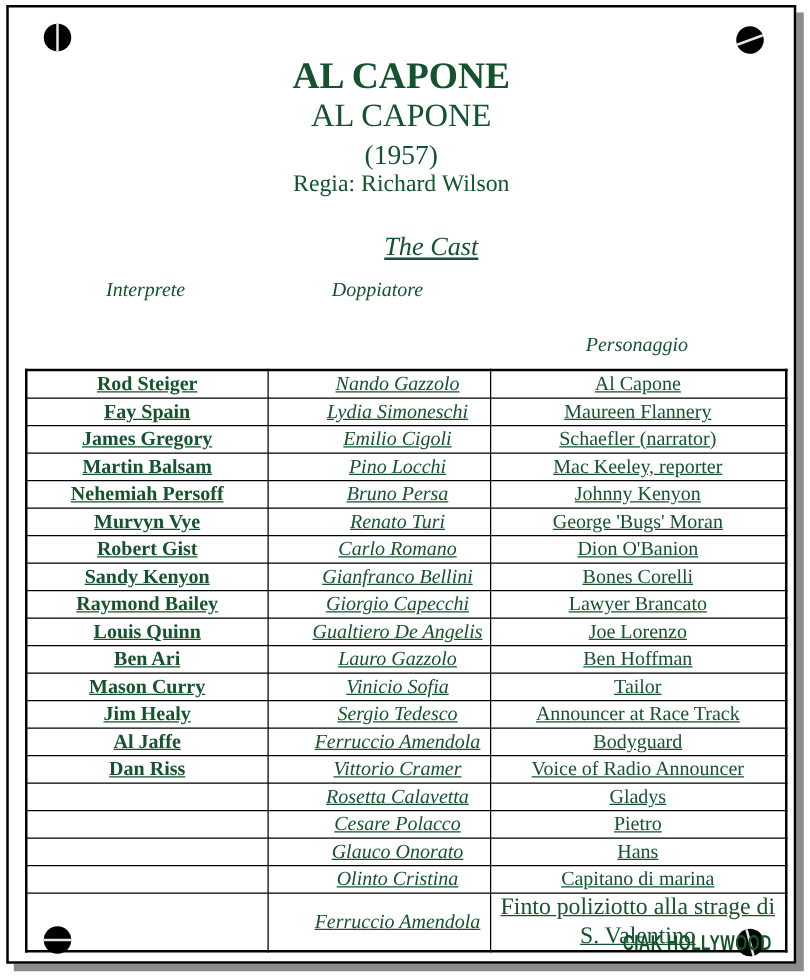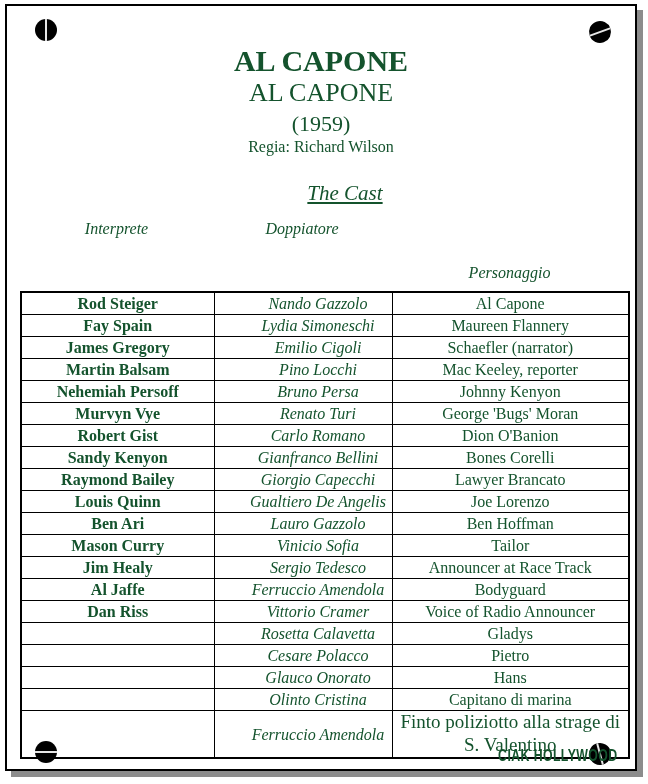--- a/index.html
+++ b/index.html
@@ -41,21 +41,21 @@
   }
   .screw-tl { left: 28px;  top: 13px;  transform: rotate(90deg); }
   .screw-tr { left: 582px; top: 15px;  transform: rotate(-20deg); }
   .screw-bl { left: 28px;  top: 735px; transform: rotate(0deg); }
   .screw-br { left: 582px; top: 737px; transform: rotate(75deg); }
 
   .header { padding-top: 38px; text-align: center; }
   .title          { margin: 0; font-size: 30px; font-weight: bold; line-height: 1.1; }
   .original-title { margin: 2px 0 0; font-size: 26px; font-weight: normal; line-height: 1.1; }
   .year           { margin-top: 3px; font-size: 22px; line-height: 1.15; }
-  .director       { margin-top: 2px; font-size: 16px; line-height: 1.1; }
+  .director       { margin-top: 2px; font-size: 19px; line-height: 1.1; }
 
   .cast-heading {
     margin-top: 26px;
     text-align: center;
     font-size: 21px;
     font-style: italic;
   }
   .cast-heading span { text-decoration: underline; margin-left: 48px; }
 
   .table-headers {
@@ -68,20 +68,21 @@
   .table-headers .th-interprete  { width: 193px; text-align: center; }
   .table-headers .th-doppiatore  { width: 178px; text-align: center; }
   .table-headers .th-personaggio { width: 237px; text-align: center; margin-top: 44px; }
 
   table.cast-table {
     border-collapse: collapse;
     table-layout: fixed;
     width: 608px;
     margin: 9px 0 0 13px;
     border: 2px solid #000000;
+    text-decoration: underline;
   }
   .cast-table td {
     border: 1px solid #000000;
     height: 21px;
     padding: 0 2px;
     text-align: center;
     vertical-align: middle;
     font-size: 16px;
     line-height: 1.2;
     overflow: hidden;
@@ -127,21 +128,21 @@
     <div class="screw screw-bl">
         <div class="slot"></div>
       </div>
     <div class="screw screw-br">
         <div class="slot"></div>
       </div>
 
     <div class="header">
       <h1 class="title">AL CAPONE</h1>
       <h2 class="original-title">AL CAPONE</h2>
-      <div class="year">(1959)</div>
+      <div class="year">(1957)</div>
       <div class="director">Regia: Richard Wilson</div>
     </div>
 
     <div class="cast-heading">
       <span>The Cast</span>
     </div>
 
     <div class="table-headers">
       <span class="th-interprete">Interprete</span>
       <span class="th-doppiatore">Doppiatore</span>

